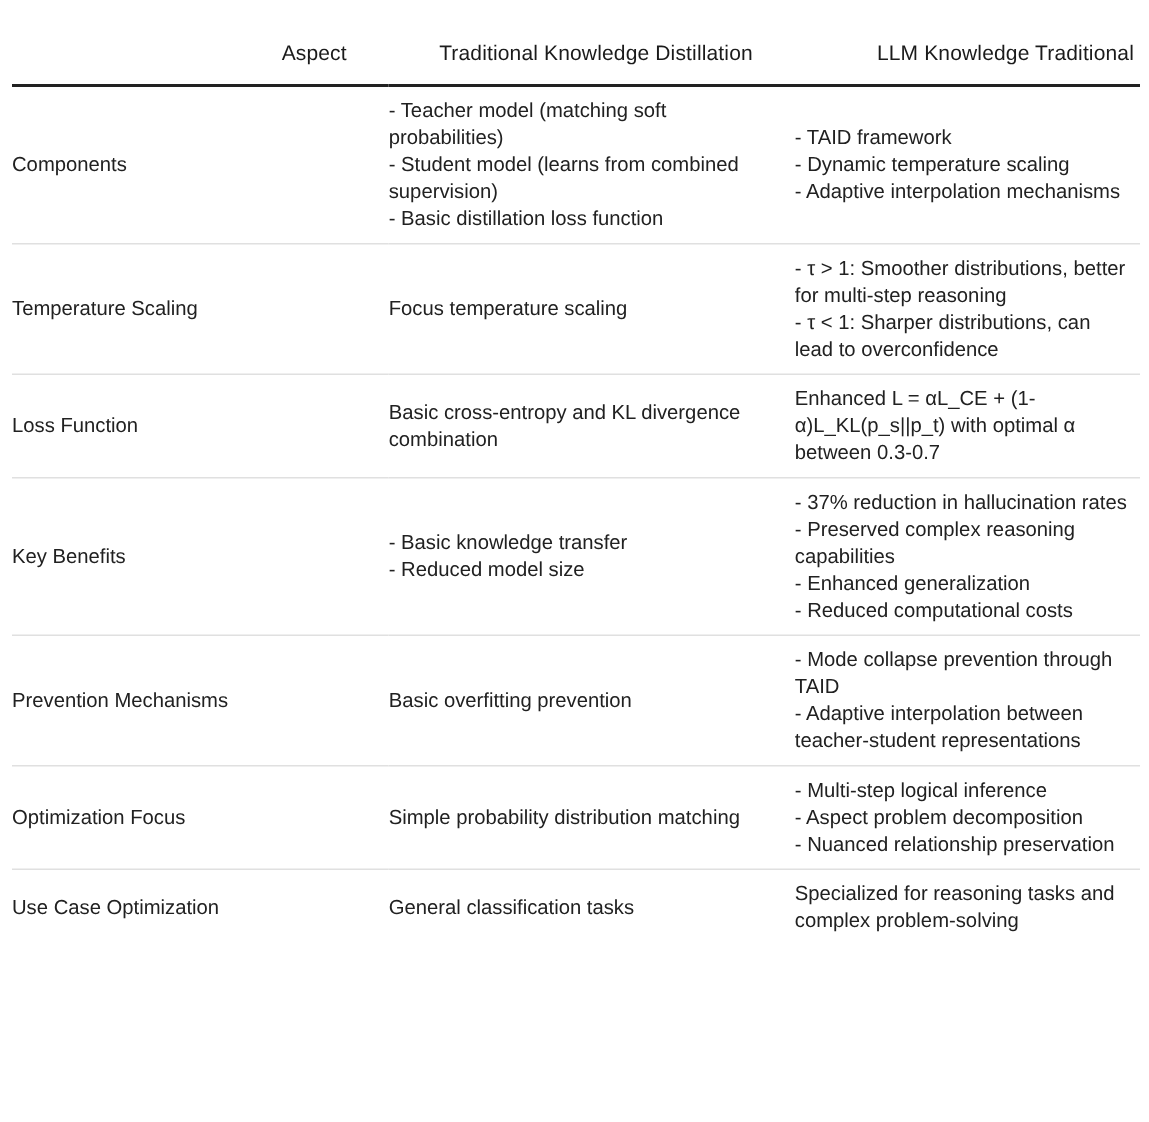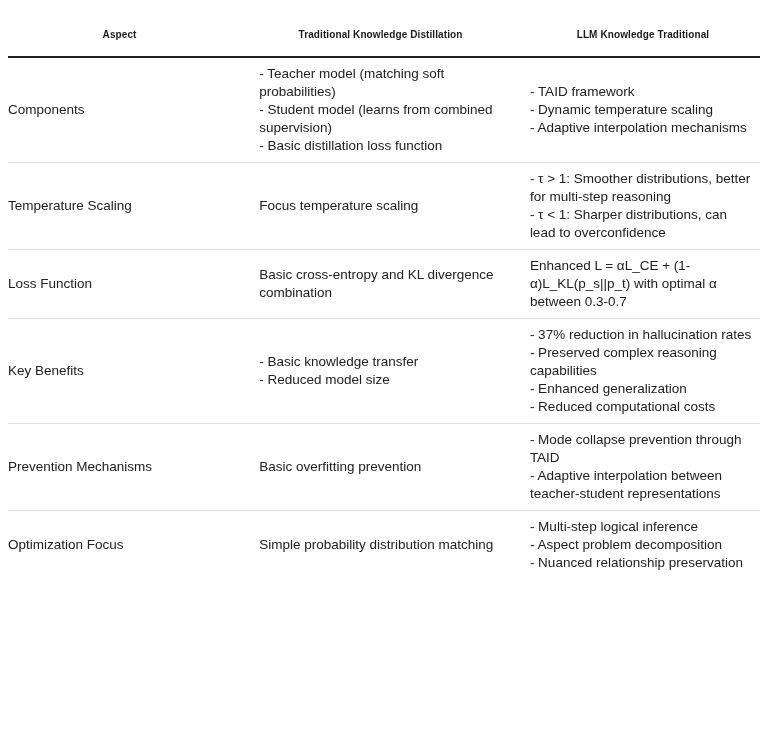--- a/index.html
+++ b/index.html
@@ -19,23 +19,23 @@
   table.compare {
     width: 100%;
     border-collapse: collapse;
     table-layout: fixed;
   }
   table.compare col.c-aspect { width: 33.4%; }
   table.compare col.c-trad   { width: 36.0%; }
   table.compare col.c-llm    { width: 30.6%; }
 
   th {
-    text-align: center;
-    font-size: 10px;
-    font-weight: bold;
+    text-align: right;
+    font-size: 14px;
+    font-weight: normal;
     line-height: 18px;
     padding: 0 28px 12px 0;
     border-bottom: 2px solid #212121;
     color: #1b1b1b;
     vertical-align: bottom;
     letter-spacing: 0.1px;
   }
   td {
     font-size: 13.5px;
     line-height: 18px;
@@ -103,14 +103,19 @@
       <td class="llm"><span class="celltext">- Mode collapse prevention through TAID
 - Adaptive interpolation between teacher-student representations</span></td>
     </tr>
     <tr>
       <td><span class="celltext">Optimization Focus</span></td>
       <td><span class="celltext">Simple probability distribution matching</span></td>
       <td class="llm"><span class="celltext">- Multi-step logical inference
 - Aspect problem decomposition
 - Nuanced relationship preservation</span></td>
     </tr>
+    <tr>
+      <td><span class="celltext">Use Case Optimization</span></td>
+      <td><span class="celltext">General classification tasks</span></td>
+      <td class="llm"><span class="celltext">Specialized for reasoning tasks and complex problem-solving</span></td>
+    </tr>
   </tbody>
 </table>
 
 </body></html>

